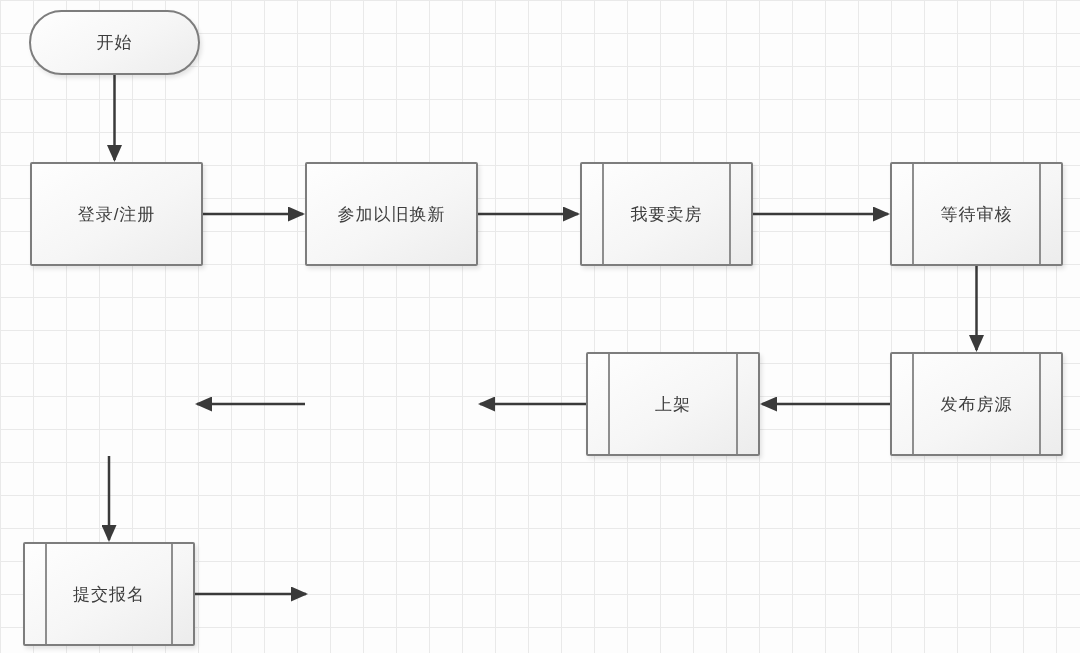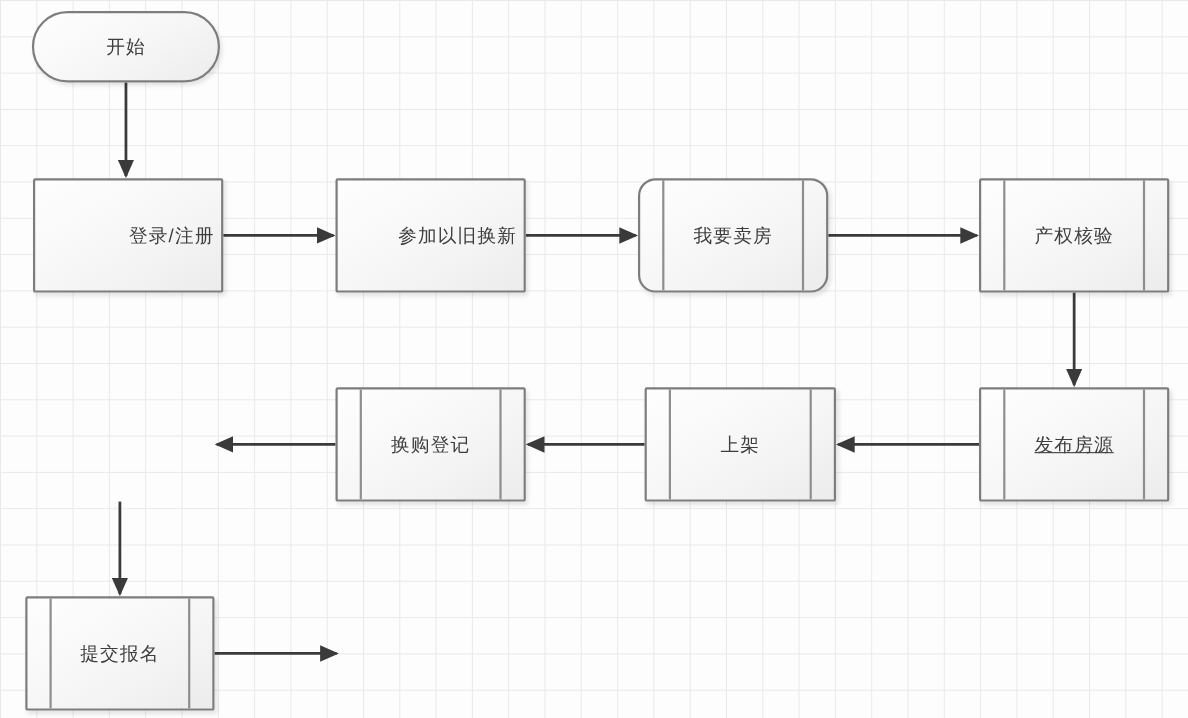--- a/index.html
+++ b/index.html
@@ -25,21 +25,21 @@
     align-items: center;
     justify-content: center;
     border: 2px solid #7d7d7d;
     background: linear-gradient(150deg, #fefefe 0%, #f6f6f6 55%, #ececec 100%);
     box-shadow: 2px 3px 4px rgba(0,0,0,0.10);
     color: #3d3d3d;
     font-size: 17px;
     letter-spacing: 1px;
     text-align: center;
   }
-  .process { border-radius: 2px; justify-content: flex-end; }
+  .process { border-radius: 2px; }
   .predefined { border-radius: 2px; }
   .predefined::before,
   .predefined::after {
     content: "";
     position: absolute;
     top: 0;
     bottom: 0;
     width: 2px;
     background: #8e8e8e;
   }
@@ -92,38 +92,35 @@
   </div>
 
   <div class="node process" style="left:30px; top:162px; width:173px; height:104px;">
     <span class="label">登录/注册</span>
   </div>
 
   <div class="node process" style="left:305px; top:162px; width:173px; height:104px;">
     <span class="label">参加以旧换新</span>
   </div>
 
-  <div class="node predefined" style="left:580px; top:162px; width:173px; height:104px;border-radius:16px;">
+  <div class="node predefined" style="left:580px; top:162px; width:173px; height:104px;">
     <span class="label">我要卖房</span>
   </div>
 
   <div class="node predefined" style="left:890px; top:162px; width:173px; height:104px;">
-    <span class="label">产权核验</span>
+    <span class="label">等待审核</span>
   </div>
 
 
-  <div class="node predefined" style="left:305px; top:352px; width:173px; height:104px;">
-    <span class="label">换购登记</span>
-  </div>
 
   <div class="node predefined" style="left:586px; top:352px; width:174px; height:104px;">
     <span class="label">上架</span>
   </div>
 
-  <div class="node predefined" style="left:890px; top:352px; width:173px; height:104px;text-decoration:underline;">
+  <div class="node predefined" style="left:890px; top:352px; width:173px; height:104px;">
     <span class="label">发布房源</span>
   </div>
 
   <div class="node predefined" style="left:23px; top:542px; width:172px; height:104px;">
     <span class="label">提交报名</span>
   </div>
 
 
 </div>
 

